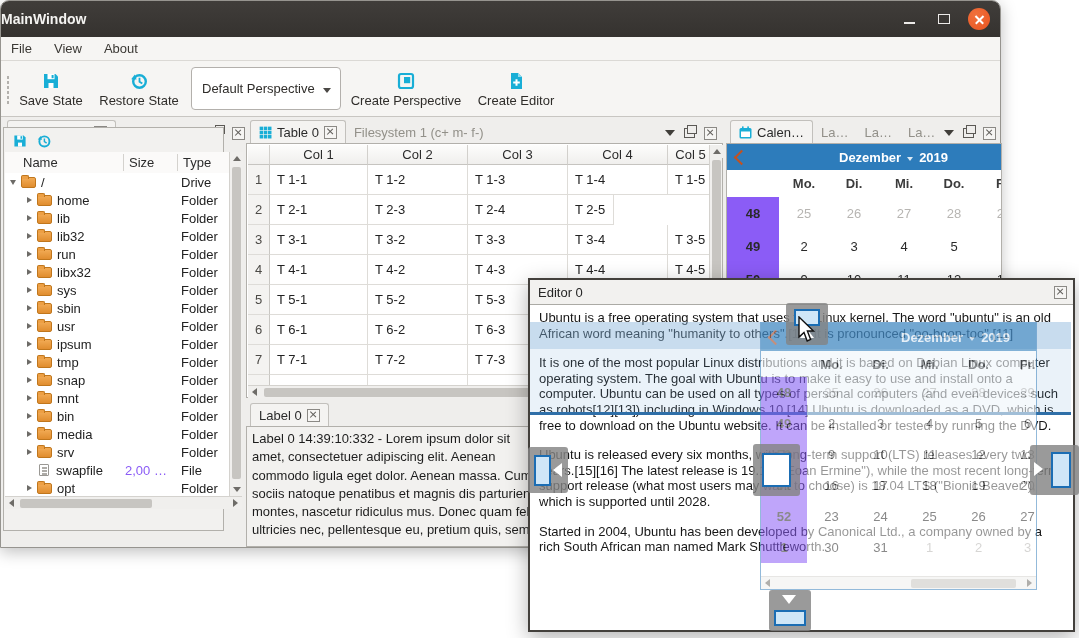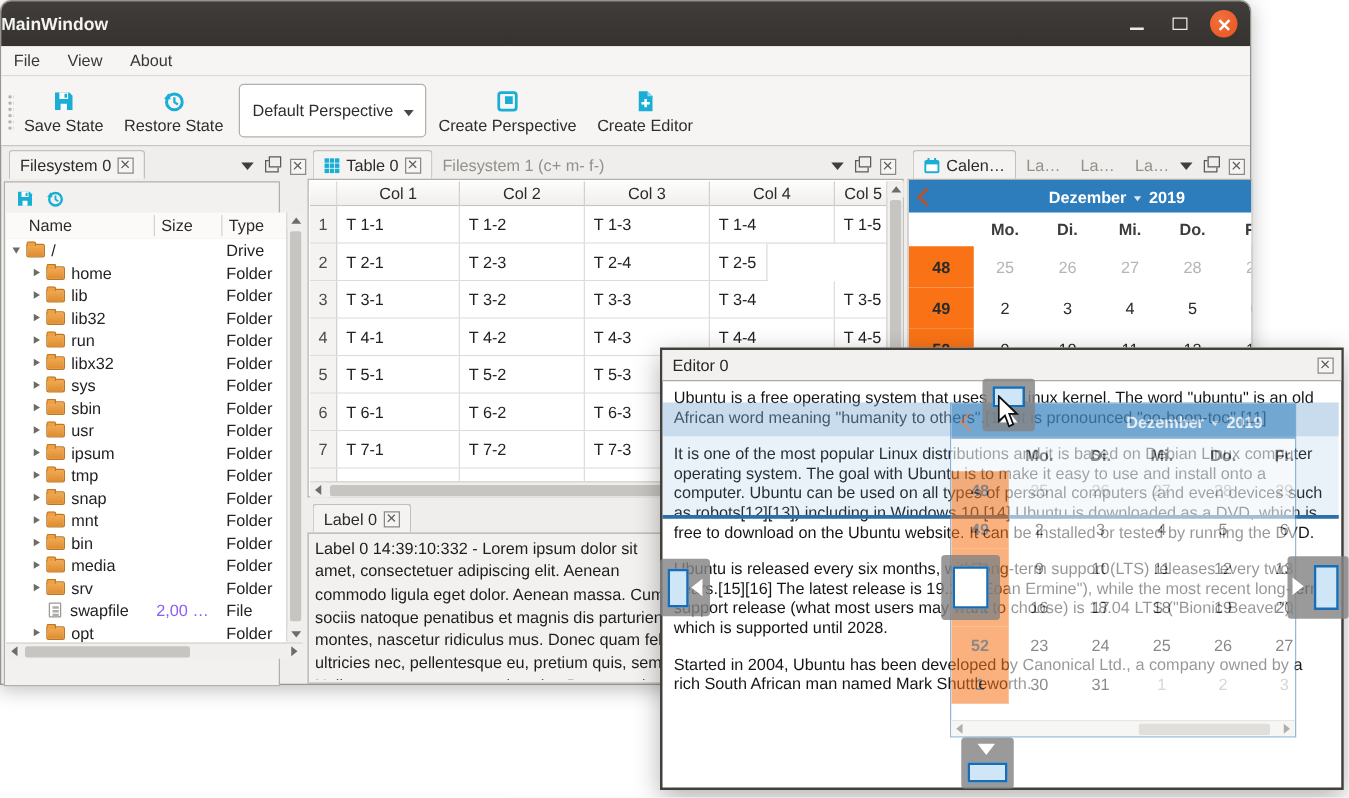--- a/index.html
+++ b/index.html
@@ -95,21 +95,21 @@
   #label-text{color:#1d1d1d;line-height:18.3px;overflow:hidden;}
 
   
   .cal-nav{position:relative;background:#2d7cbb;display:flex;align-items:center;}
   .cal-back{position:absolute;left:9px;width:9px;height:9px;border-left:2.6px solid #c4511f;border-bottom:2.6px solid #c4511f;transform:rotate(45deg);}
   .cal-titlegrp{position:absolute;display:flex;align-items:center;gap:6px;color:#fff;font-weight:700;}
   .cal-mdrop{width:0;height:0;border:3.5px solid transparent;border-top:4.5px solid #dce9f4;margin-top:6px;}
   .cal-row{display:flex;}
   .cal-cell{flex:none;display:flex;align-items:center;justify-content:center;color:#2a2a2a;}
   .cal-wd{font-weight:700;color:#3b3b3b;background:#fff;}
-  .cal-wk{background:#f97316;font-weight:600;}
+  .cal-wk{background:#8b5cf6;font-weight:600;}
   .cal-muted{color:#b7b5b2;}
   #real-cal{background:#fff;overflow:hidden;}
 
   
   #editor-win{left:528px;top:278px;width:547px;height:354px;background:#fff;border:2px solid #43403c;
     box-sizing:border-box;box-shadow:0 6px 20px rgba(0,0,0,.3);z-index:10;}
   .ed-title{position:absolute;left:0;top:0;right:0;height:24px;background:#f2f1ef;border-bottom:1px solid #abaaa5;
     display:flex;align-items:center;padding:0 8px;color:#262626;}
   .ed-title .xbox{position:absolute;right:6px;}
   #ed-text{position:absolute;left:0;top:25px;right:0;bottom:0;overflow:hidden;padding:5px 9px;color:#161616;line-height:15.6px;}
@@ -205,21 +205,21 @@
       <div class="tab active" style="margin-left:4px;">
         <span>Filesystem 0</span>
         <span class="xbox"></span>
       </div>
     </div>
     <div class="abs pbtns" style="left:192px;top:124px;">
       <span class="darr"></span>
       <span class="fbox"></span>
       <span class="xbox"></span>
     </div>
-    <div class="abs pbody" style="left:2px;top:144px;width:221px;height:404px;">
+    <div class="abs pbody" style="left:2px;top:126px;width:221px;height:404px;">
       <svg class="abs" style="left:8px;top:5px;" width="16" height="16" viewBox="0 0 20 20">
         <path d="M3 3h11.5L17 5.5V17H3z" fill="#19aed6"></path>
           <rect x="6.5" y="3" width="7" height="5.2" fill="#fff"></rect>
         <rect x="10.6" y="4" width="2" height="3.2" fill="#19aed6"></rect>
           <rect x="7.5" y="12" width="5" height="5" fill="#fff"></rect>
       </svg>
       <svg class="abs" style="left:32px;top:5px;" width="16" height="16" viewBox="0 0 20 20">
         <circle cx="10.5" cy="10.5" r="6.3" fill="none" stroke="#19aed6" stroke-width="2.4"></circle>
         <path d="M10.5 6.8v3.9l2.8 1.9" stroke="#19aed6" stroke-width="1.8" fill="none"></path>
         <path d="M2.2 8.2 L5.8 3.6 L7.6 8.4 Z" fill="#19aed6"></path>

